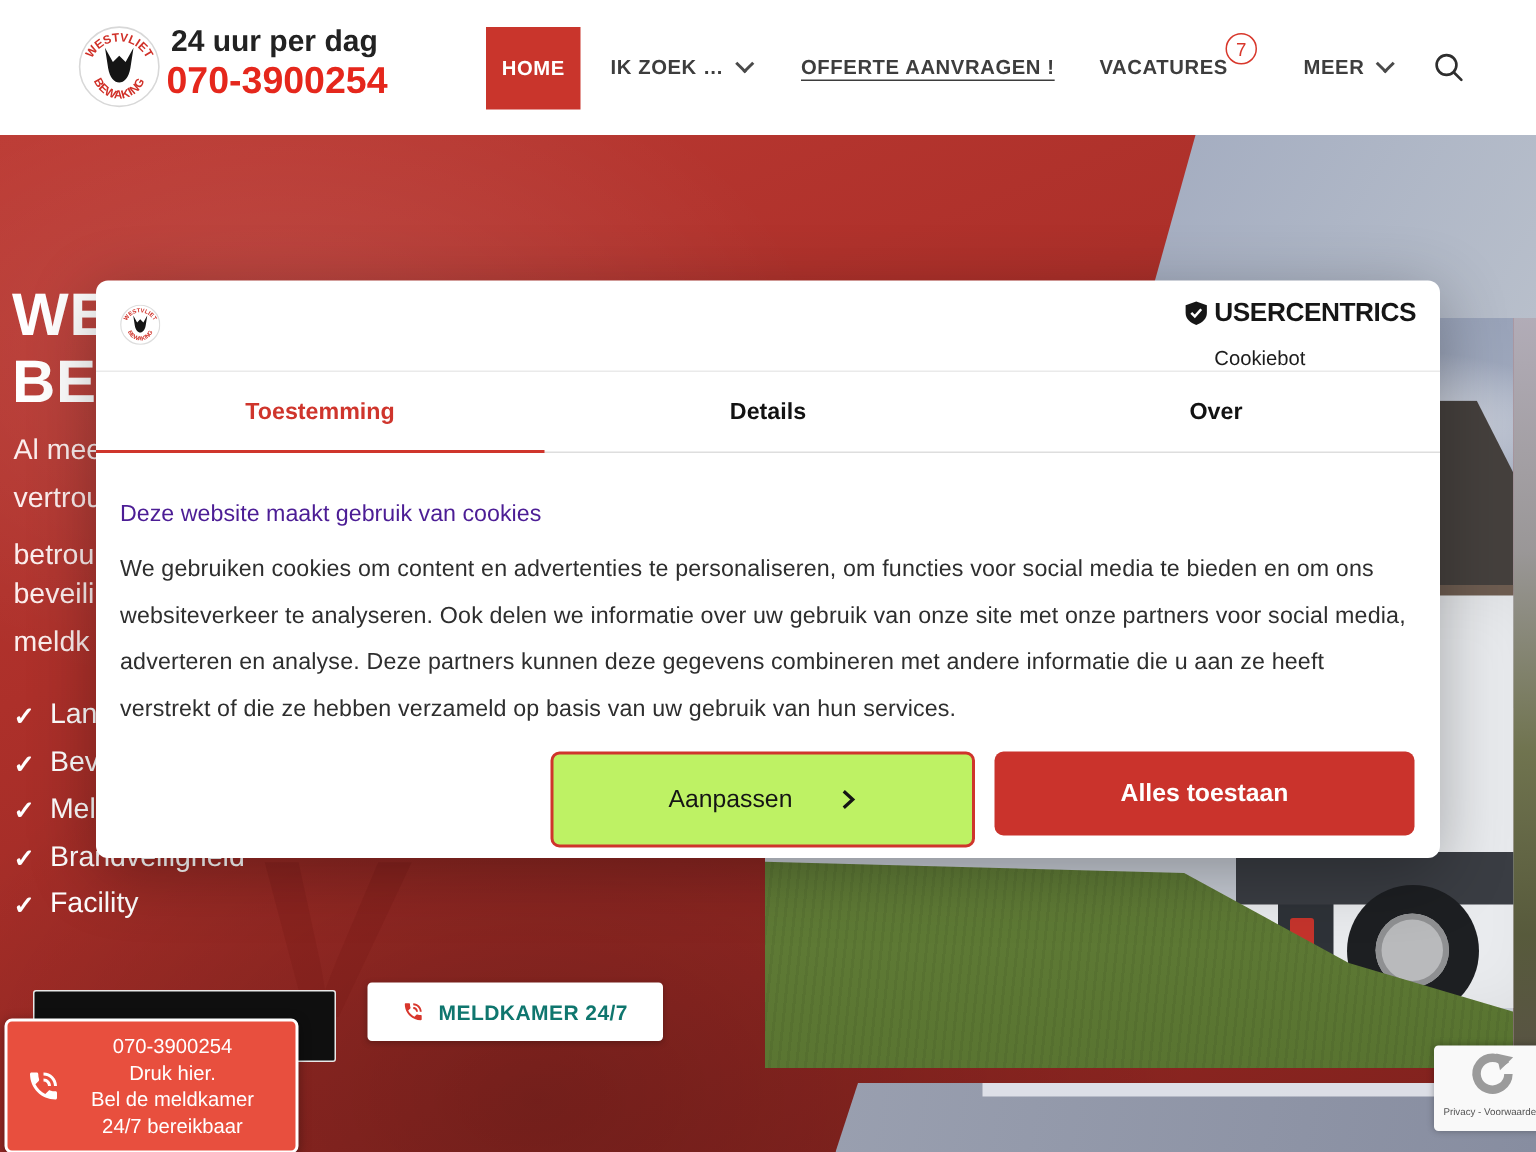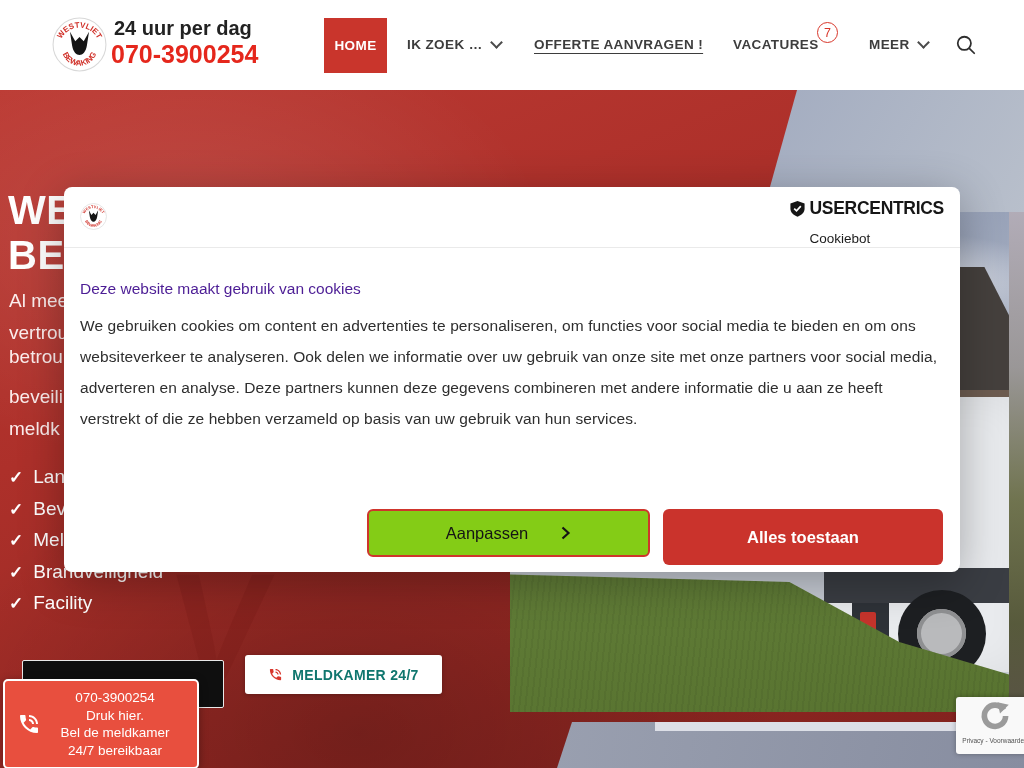--- a/index.html
+++ b/index.html
@@ -109,21 +109,21 @@
   .uc-name{font-size:17.5px;font-weight:800;letter-spacing:-.3px;color:#161616;}
   .uc-sub{font-size:13.5px;color:#1c1c1c;margin-left:21px;margin-top:12px;}
   .cd-tabs{display:flex;height:53px;border-bottom:1px solid #dedede;}
   .cd-tab{flex:1;position:relative;display:flex;align-items:center;justify-content:center;
         font-size:15.5px;font-weight:bold;color:#121212;cursor:pointer;}
   .cd-tab.active{color:#cf352c;}
   .cd-tab.active::after{content:"";position:absolute;left:0;right:0;bottom:-1px;height:2px;background:#cf352c;}
   .cd-heading{margin:32px 16px 0;font-size:15.5px;font-weight:normal;color:#4c1d95;}
   .cd-text{margin:12px 16px 0;width:858px;font-size:15.5px;line-height:31px;color:#2e2e2e;letter-spacing:.1px;}
   .cd-actions{position:absolute;right:17px;bottom:7px;display:flex;gap:13px;}
-  .btn-customize{width:283px;height:48px;background:#84cc16;border:2px solid #cf352c;border-radius:6px;
+  .btn-customize{width:283px;height:64px;background:#bef264;border:2px solid #cf352c;border-radius:6px;
         display:flex;align-items:center;justify-content:center;gap:32px;font-size:16.5px;color:#151515;
         font-weight:500;cursor:pointer;box-sizing:border-box;}
   .btn-accept{width:280px;height:56px;background:#ca332c;border-radius:6px;color:#fff;font-weight:bold;
         font-size:16.5px;display:flex;align-items:center;justify-content:center;cursor:pointer;}
 </style>
 </head>
 <body>
 
 <div class="stage">
 
@@ -161,21 +161,21 @@
 
     <div class="watermark">V</div>
 
     <div class="hero-h1">
       <div>WE</div>
       <div>BEV</div>
     </div>
 
     <div class="intro-line" style="top:200px">Al mee</div>
     <div class="intro-line" style="top:232px">vertrou</div>
-    <div class="intro-line" style="top:256px">betrou</div>
+    <div class="intro-line" style="top:270px">betrou</div>
     <div class="intro-line" style="top:296px">beveili</div>
     <div class="intro-line" style="top:328px">meldk</div>
 
     <div class="check-row" style="top:376px">
       <span class="check-glyph">✓</span>
       <span class="check-label">Lan</span>
       </div>
     <div class="check-row" style="top:408px">
       <span class="check-glyph">✓</span>
       <span class="check-label">Bev</span>
@@ -284,20 +284,25 @@
           <svg width="17" height="18" viewBox="0 0 18 19">
             <path d="M9 1l7.5 2.6V9c0 4.3-3.2 7-7.5 8.6C4.7 16 1.5 13.3 1.5 9V3.6L9 1z" fill="#161616"></path>
             <polyline points="5.5,9 8,11.5 12.5,6.5" fill="none" stroke="#fff" stroke-width="1.8"></polyline>
           </svg>
           <span class="uc-name">USERCENTRICS</span>
         </div>
         <div class="uc-sub">Cookiebot</div>
       </div>
     </div>
 
+    <div class="cd-tabs">
+      <div class="cd-tab active">Toestemming</div>
+      <div class="cd-tab">Details</div>
+      <div class="cd-tab">Over</div>
+    </div>
 
     <div class="cd-heading">Deze website maakt gebruik van cookies</div>
     <div class="cd-text">We gebruiken cookies om content en advertenties te personaliseren, om functies voor social media te bieden en om ons websiteverkeer te analyseren. Ook delen we informatie over uw gebruik van onze site met onze partners voor social media, adverteren en analyse. Deze partners kunnen deze gegevens combineren met andere informatie die u aan ze heeft verstrekt of die ze hebben verzameld op basis van uw gebruik van hun services.</div>
 
     <div class="cd-actions">
       <div class="btn-customize">
         <span>Aanpassen</span>
         <svg width="11" height="14" viewBox="0 0 10 14">
           <polyline points="2,1.5 8,7 2,12.5" fill="none" stroke="#151515" stroke-width="2.2"></polyline>
         </svg>

